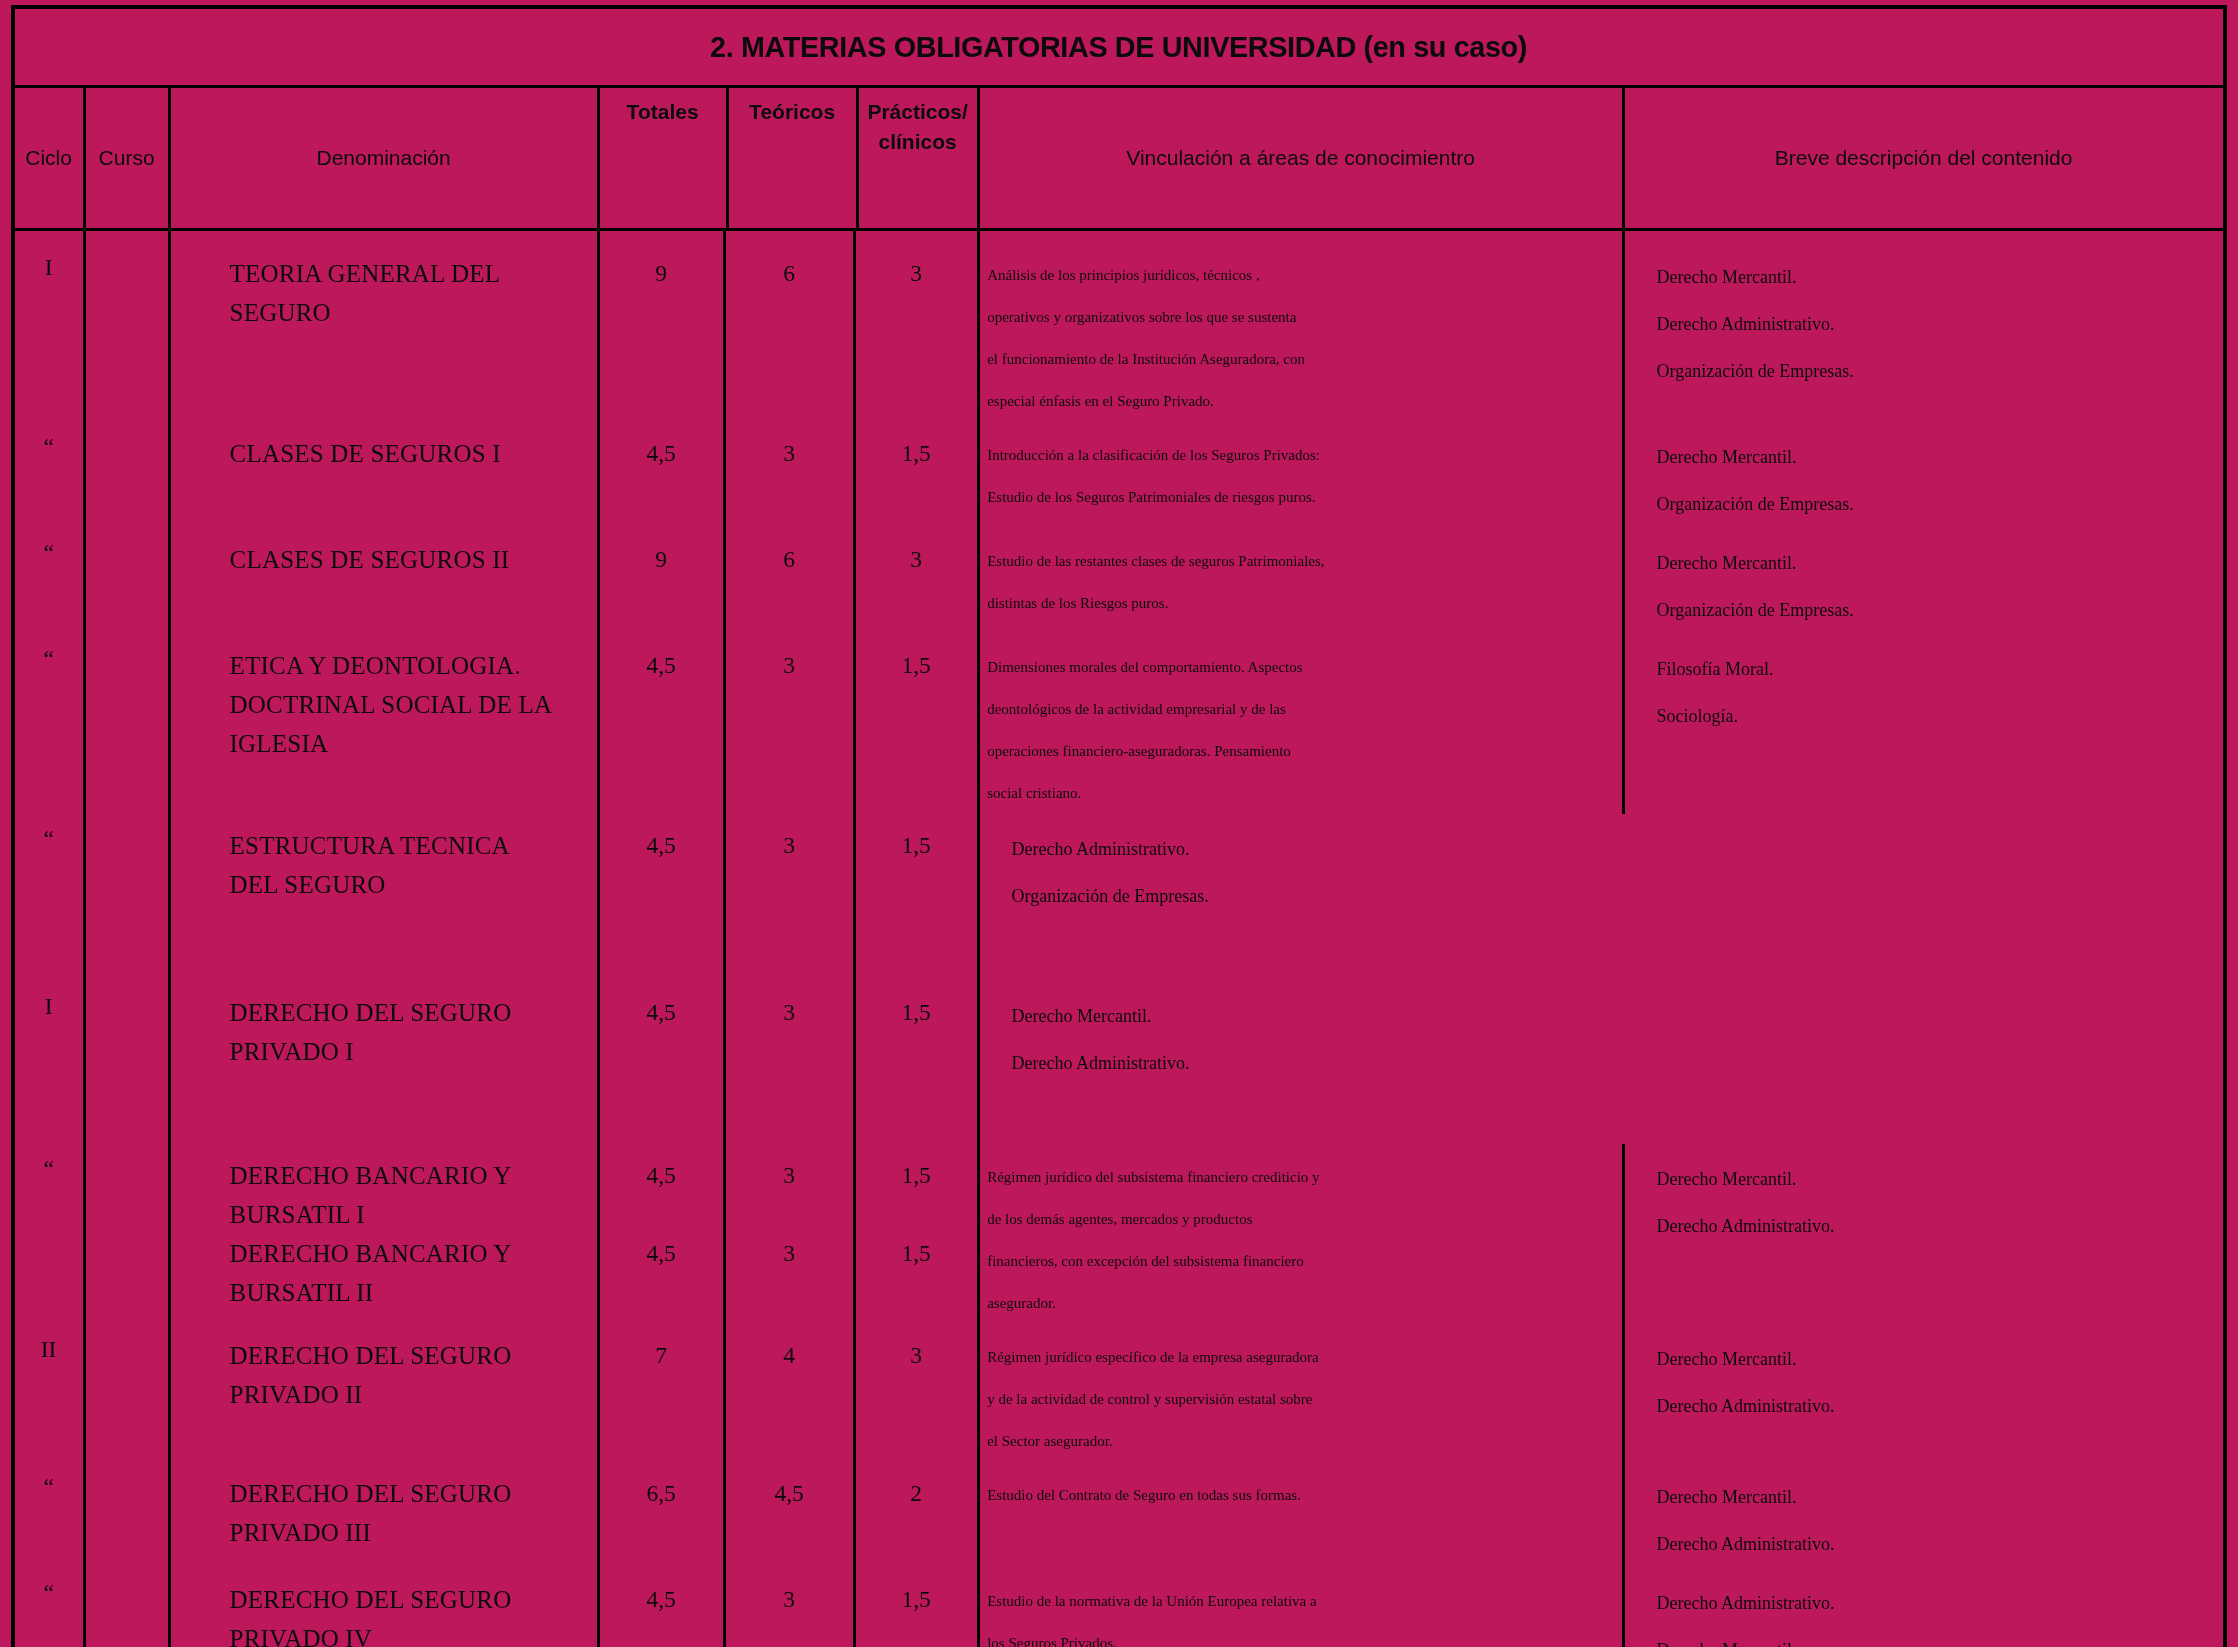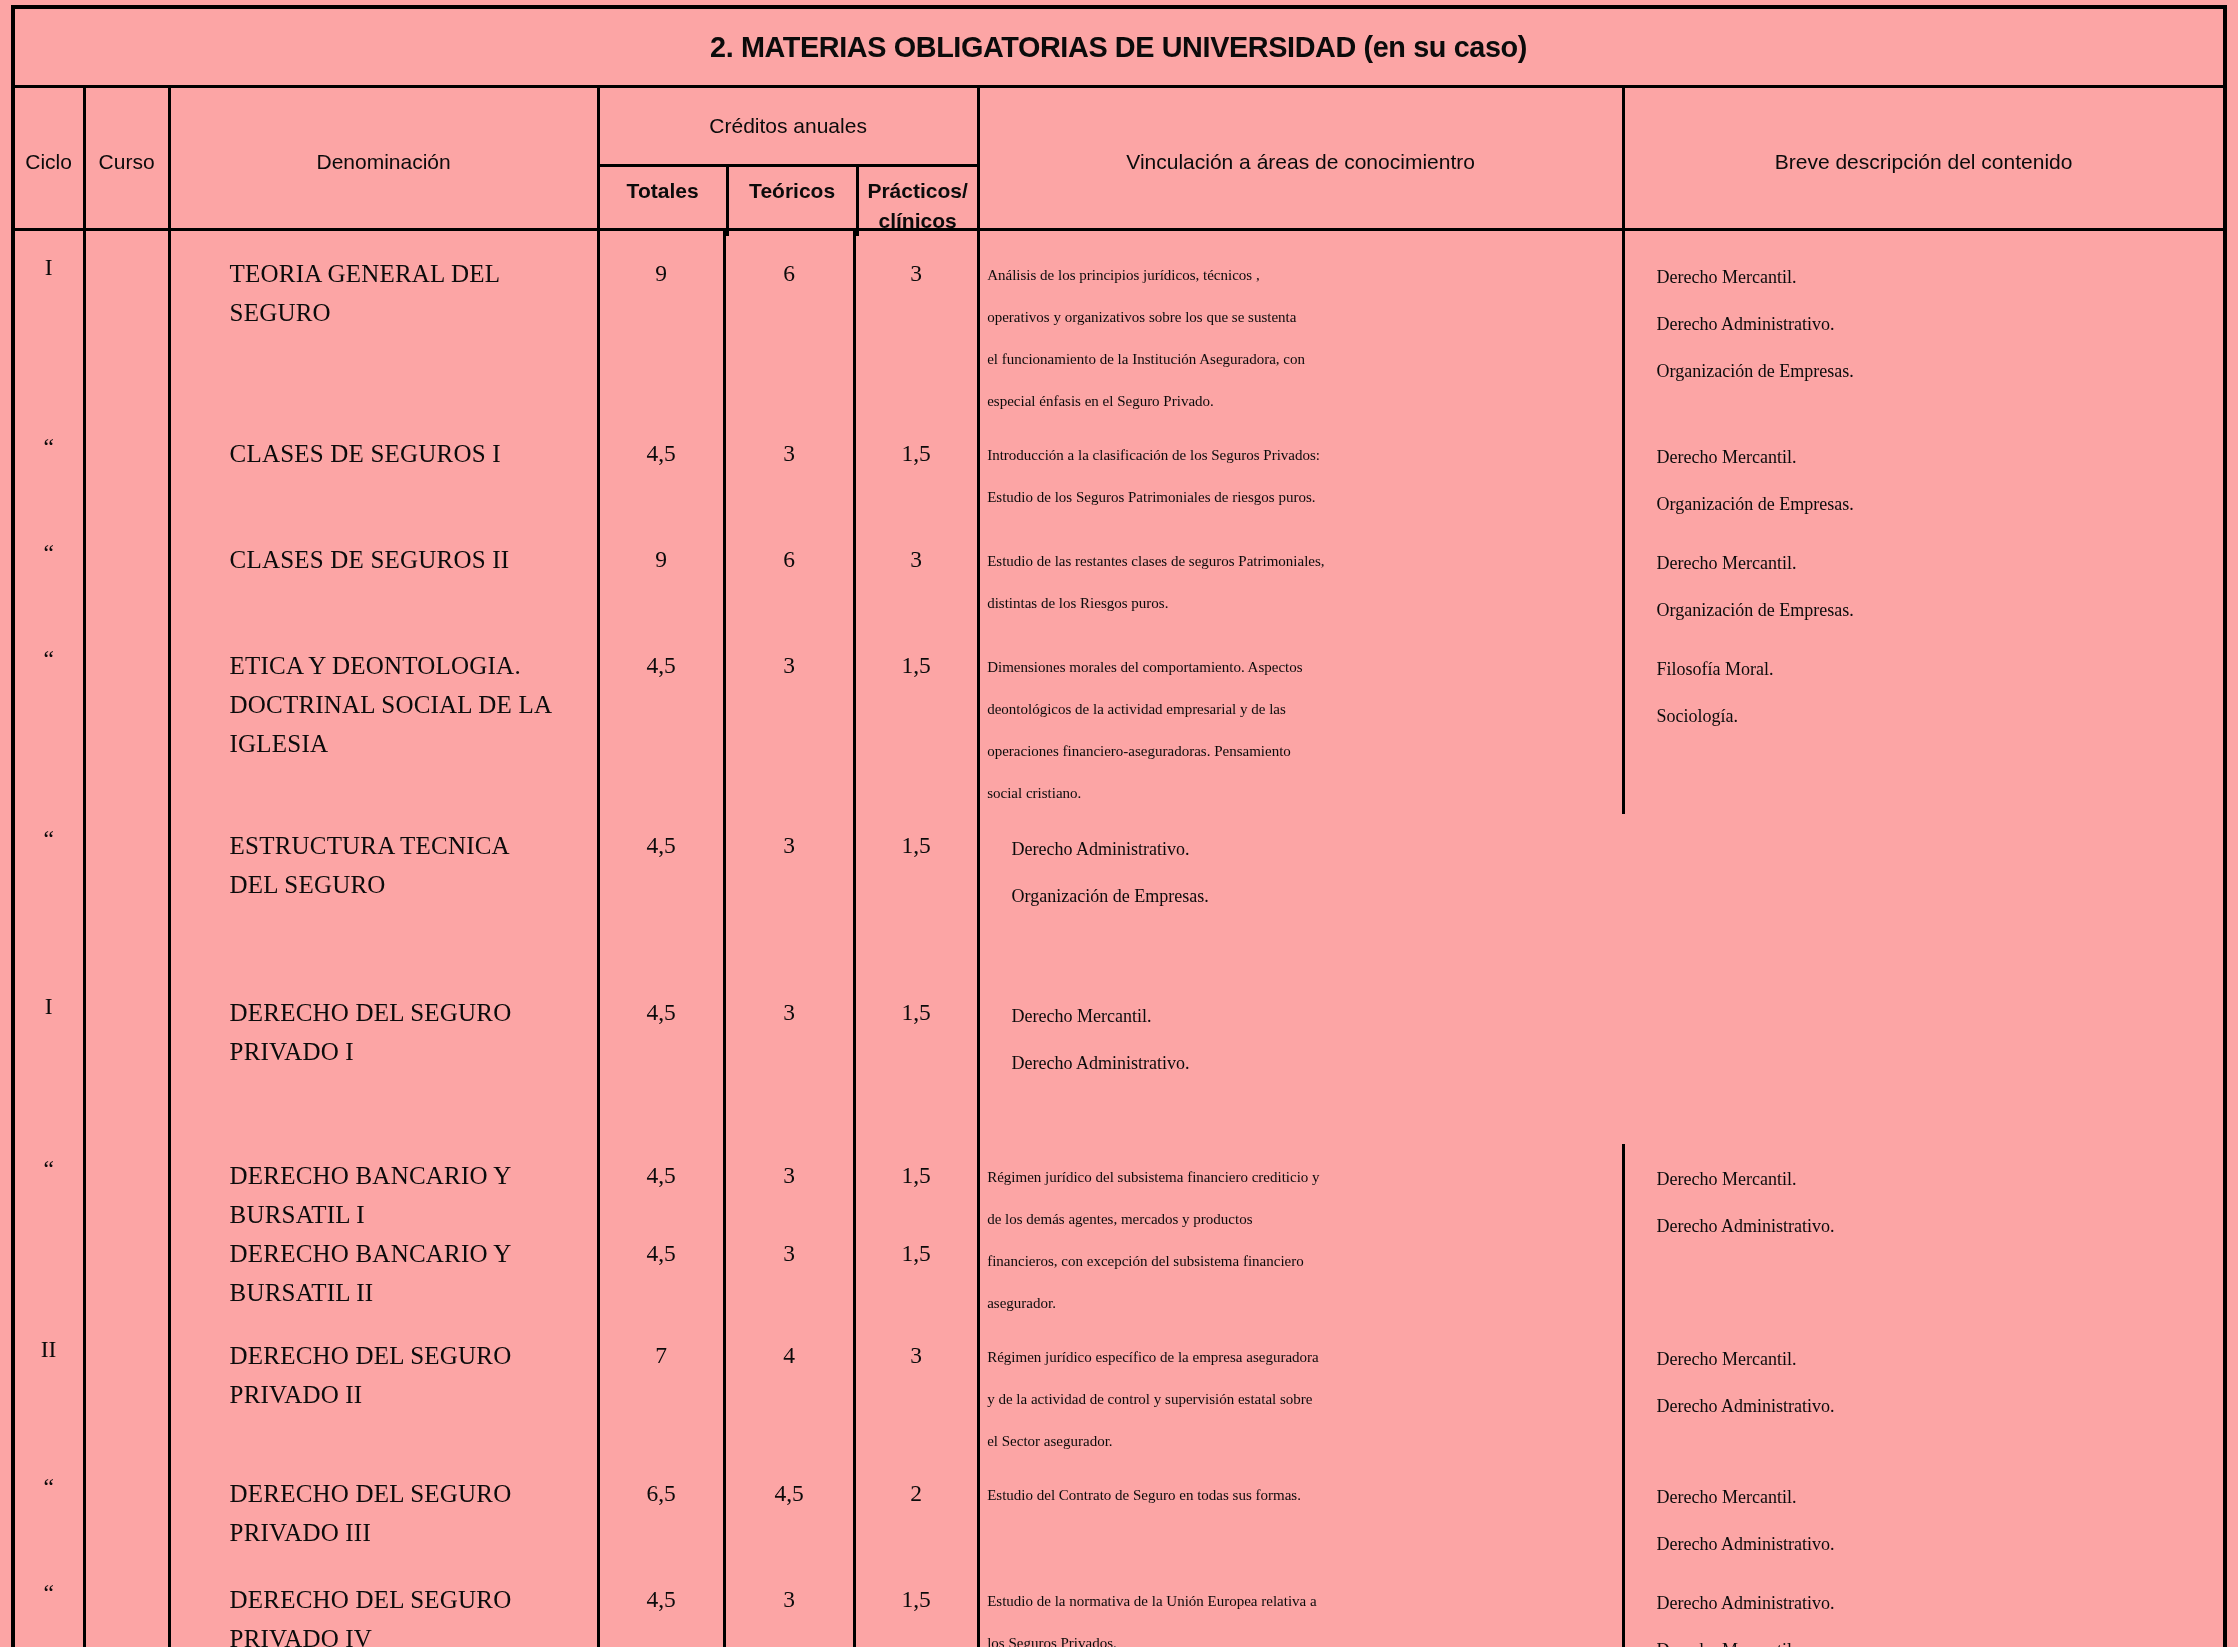--- a/index.html
+++ b/index.html
@@ -1,17 +1,17 @@
 <!DOCTYPE html>
 <html style="font-size:12px"><head>
 <meta charset="utf-8">
 <style>
   html,body{margin:0;padding:0;background:#e8e8e4;}
   .page{
-    position:relative;width:2239px;height:1647px;background:#fca5a5;
+    position:relative;width:2239px;height:1647px;background:#be185d;
     overflow:hidden;color:#0b0b0b;font-family:"Liberation Serif",serif;
   }
   .sheet{
     position:absolute;left:10.6px;top:4.5px;width:2216px;height:1643px;
     box-sizing:border-box;border:4.5px solid #000;border-bottom:none;overflow:hidden;
   }
   
   .title-row{
     height:76px;border-bottom:3.8px solid #000;
     display:flex;align-items:center;justify-content:center;
@@ -62,21 +62,20 @@
 
     <div class="title-row">
       <span>2. MATERIAS OBLIGATORIAS DE UNIVERSIDAD (en su caso)</span>
     </div>
 
     <div class="header-row">
       <div class="hcell">Ciclo</div>
       <div class="hcell">Curso</div>
       <div class="hcell">Denominación</div>
       <div class="hgroup">
-        <div class="creditos-label hcell">Créditos anuales</div>
         <div class="creditos-sub">
           <div class="hcell">Totales</div>
           <div class="hcell">Teóricos</div>
           <div class="hcell">Prácticos/
 clínicos</div>
         </div>
       </div>
       <div class="hcell">Vinculación a áreas de conocimientro</div>
       <div class="hcell">Breve descripción del contenido</div>
     </div>

